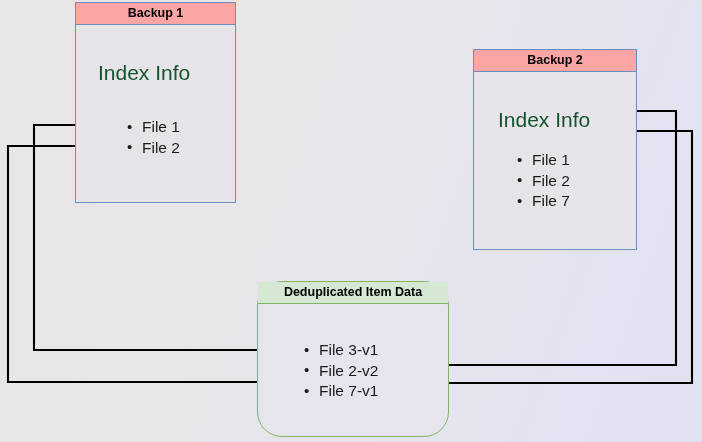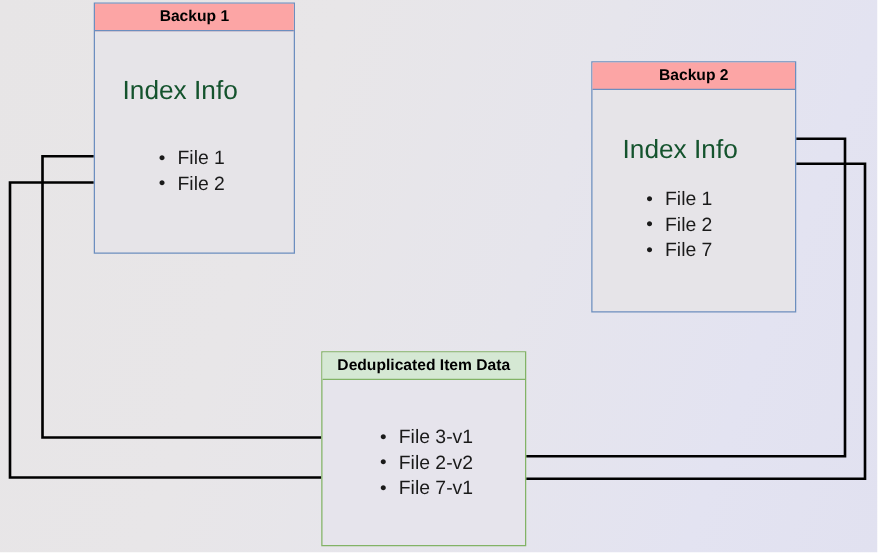--- a/index.html
+++ b/index.html
@@ -77,21 +77,21 @@
   }
   ul.filelist li::before {
     content: "\2022";
     position: absolute;
     left: 1px;
     top: -0.5px;
     font-size: 15px;
   }
   #backup1 { left: 75px; top: 2px; width: 161px; height: 201px; }
   #backup2 { left: 473px; top: 2px; width: 164px; height: 201px; margin-top: 47px; }
-  #dedup   { left: 257px; top: 281px; width: 164px; height: 156px; }
+  #dedup   { left: 257px; top: 281px; width: 192px; height: 156px; border-radius: 25px; }
 </style>
 </head>
 <body>
 
 <div id="canvas">
 
   <svg class="edges" viewBox="0 0 702 442">
     <defs>
       <marker id="arrowhead" markerWidth="9" markerHeight="7" refX="8.5" refY="3.5" orient="auto" markerUnits="userSpaceOnUse">
         <path d="M0,0 L9,3.5 L0,7 L2,3.5 Z" fill="#000000"></path>

